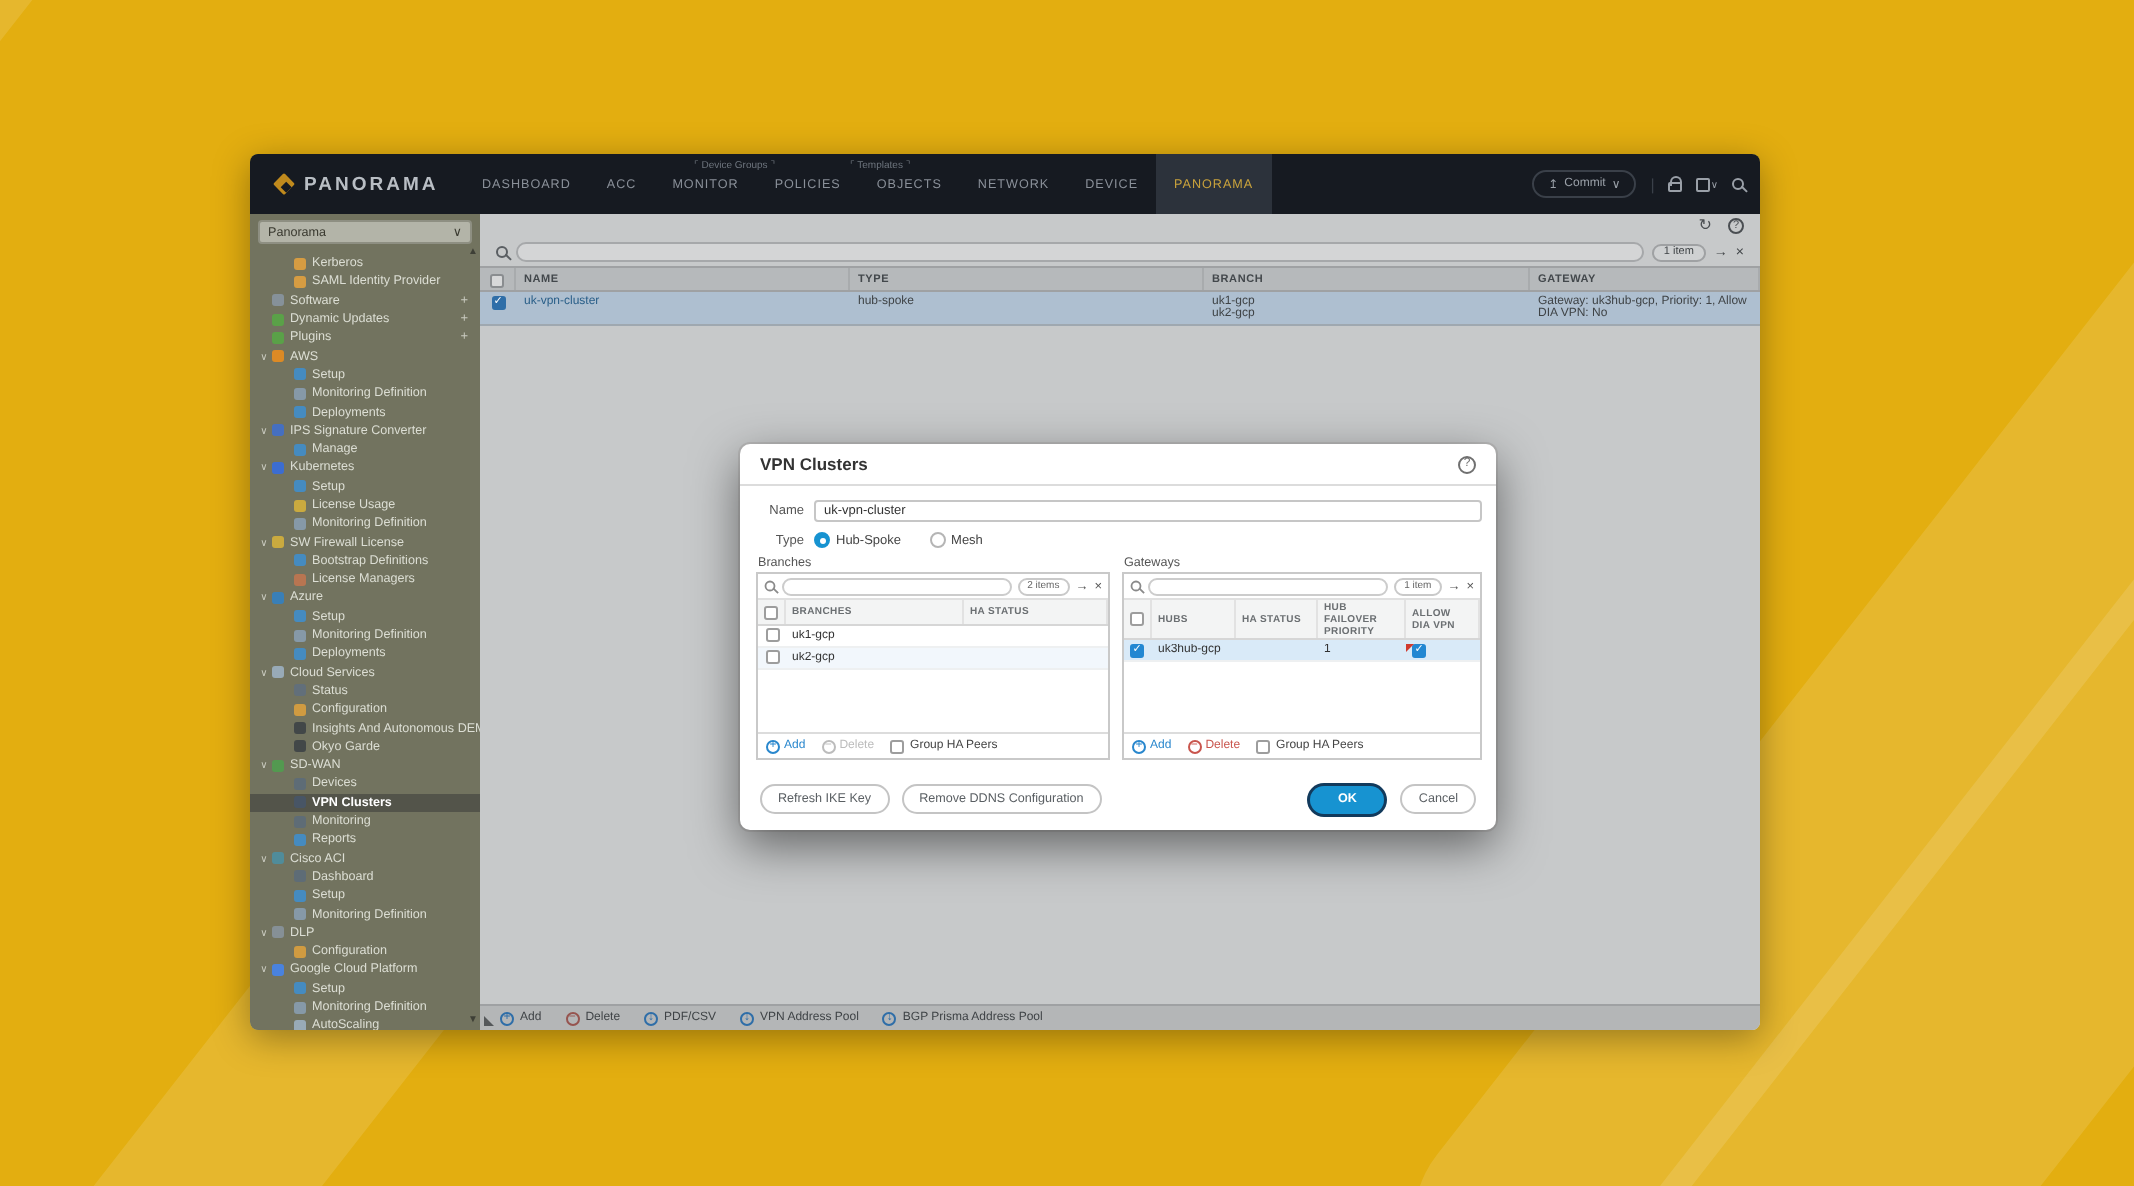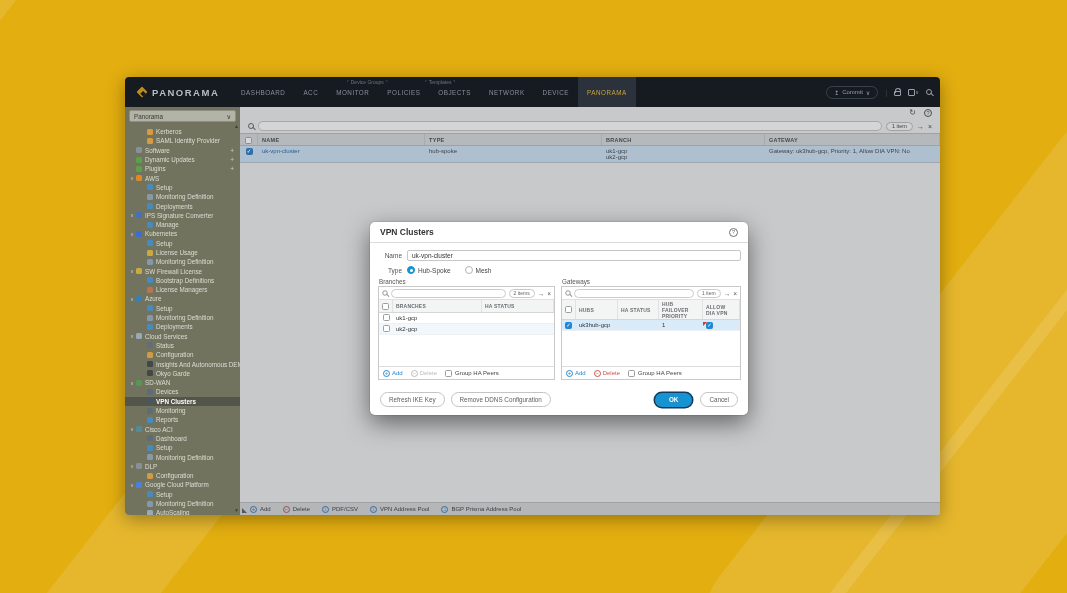--- a/index.html
+++ b/index.html
@@ -7,21 +7,21 @@
   body { font-family:"Liberation Sans", sans-serif; position:relative; background:#e3ae10; }
 
   
   .stripe { position:absolute; background:rgba(255,255,255,0.12); border-radius:60px; }
   .s1 { width:110px; height:900px; transform:rotate(38deg); left:950px; top:-150px; }
   .s2 { width:150px; height:900px; transform:rotate(38deg); left:1040px; top:-100px; }
   .s3 { width:90px;  height:500px; transform:rotate(38deg); left:30px;  top:380px; }
   .s4 { width:120px; height:400px; transform:rotate(38deg); left:-120px; top:-200px; }
 
   
-  .app { position:absolute; left:125px; top:77px; width:815px; height:438px; border-radius:4px; overflow:hidden; background:#fde047; box-shadow:0 4px 18px rgba(0,0,0,0.35); }
+  .app { position:absolute; left:125px; top:77px; width:755px; height:438px; border-radius:4px; overflow:hidden; background:#fde047; box-shadow:0 4px 18px rgba(0,0,0,0.35); }
 
   
   .nav { position:relative; height:30px; background:#161a21; display:flex; align-items:center; }
   .logo { display:flex; align-items:center; gap:5px; margin-left:12px; width:95px; }
   .logo-diamond { width:10px; height:10px; background:#c08a1d; transform:rotate(45deg) scale(.78); border-radius:1px; position:relative; }
   .logo-diamond::after { content:""; position:absolute; inset:2.5px; background:#161a21; transform:translateX(2px); }
   .logo-text { color:#b9bec4; font-size:9.5px; font-weight:bold; letter-spacing:1.5px; }
   .tabs { display:flex; align-items:center; height:100%; margin-left:0px; }
   .tab { font-size:6.3px; color:#8a9099; letter-spacing:.5px; padding:0 9px; height:100%; display:flex; align-items:center; cursor:pointer; }
   .tab.active { background:#2c323b; color:#c9a23c; }

